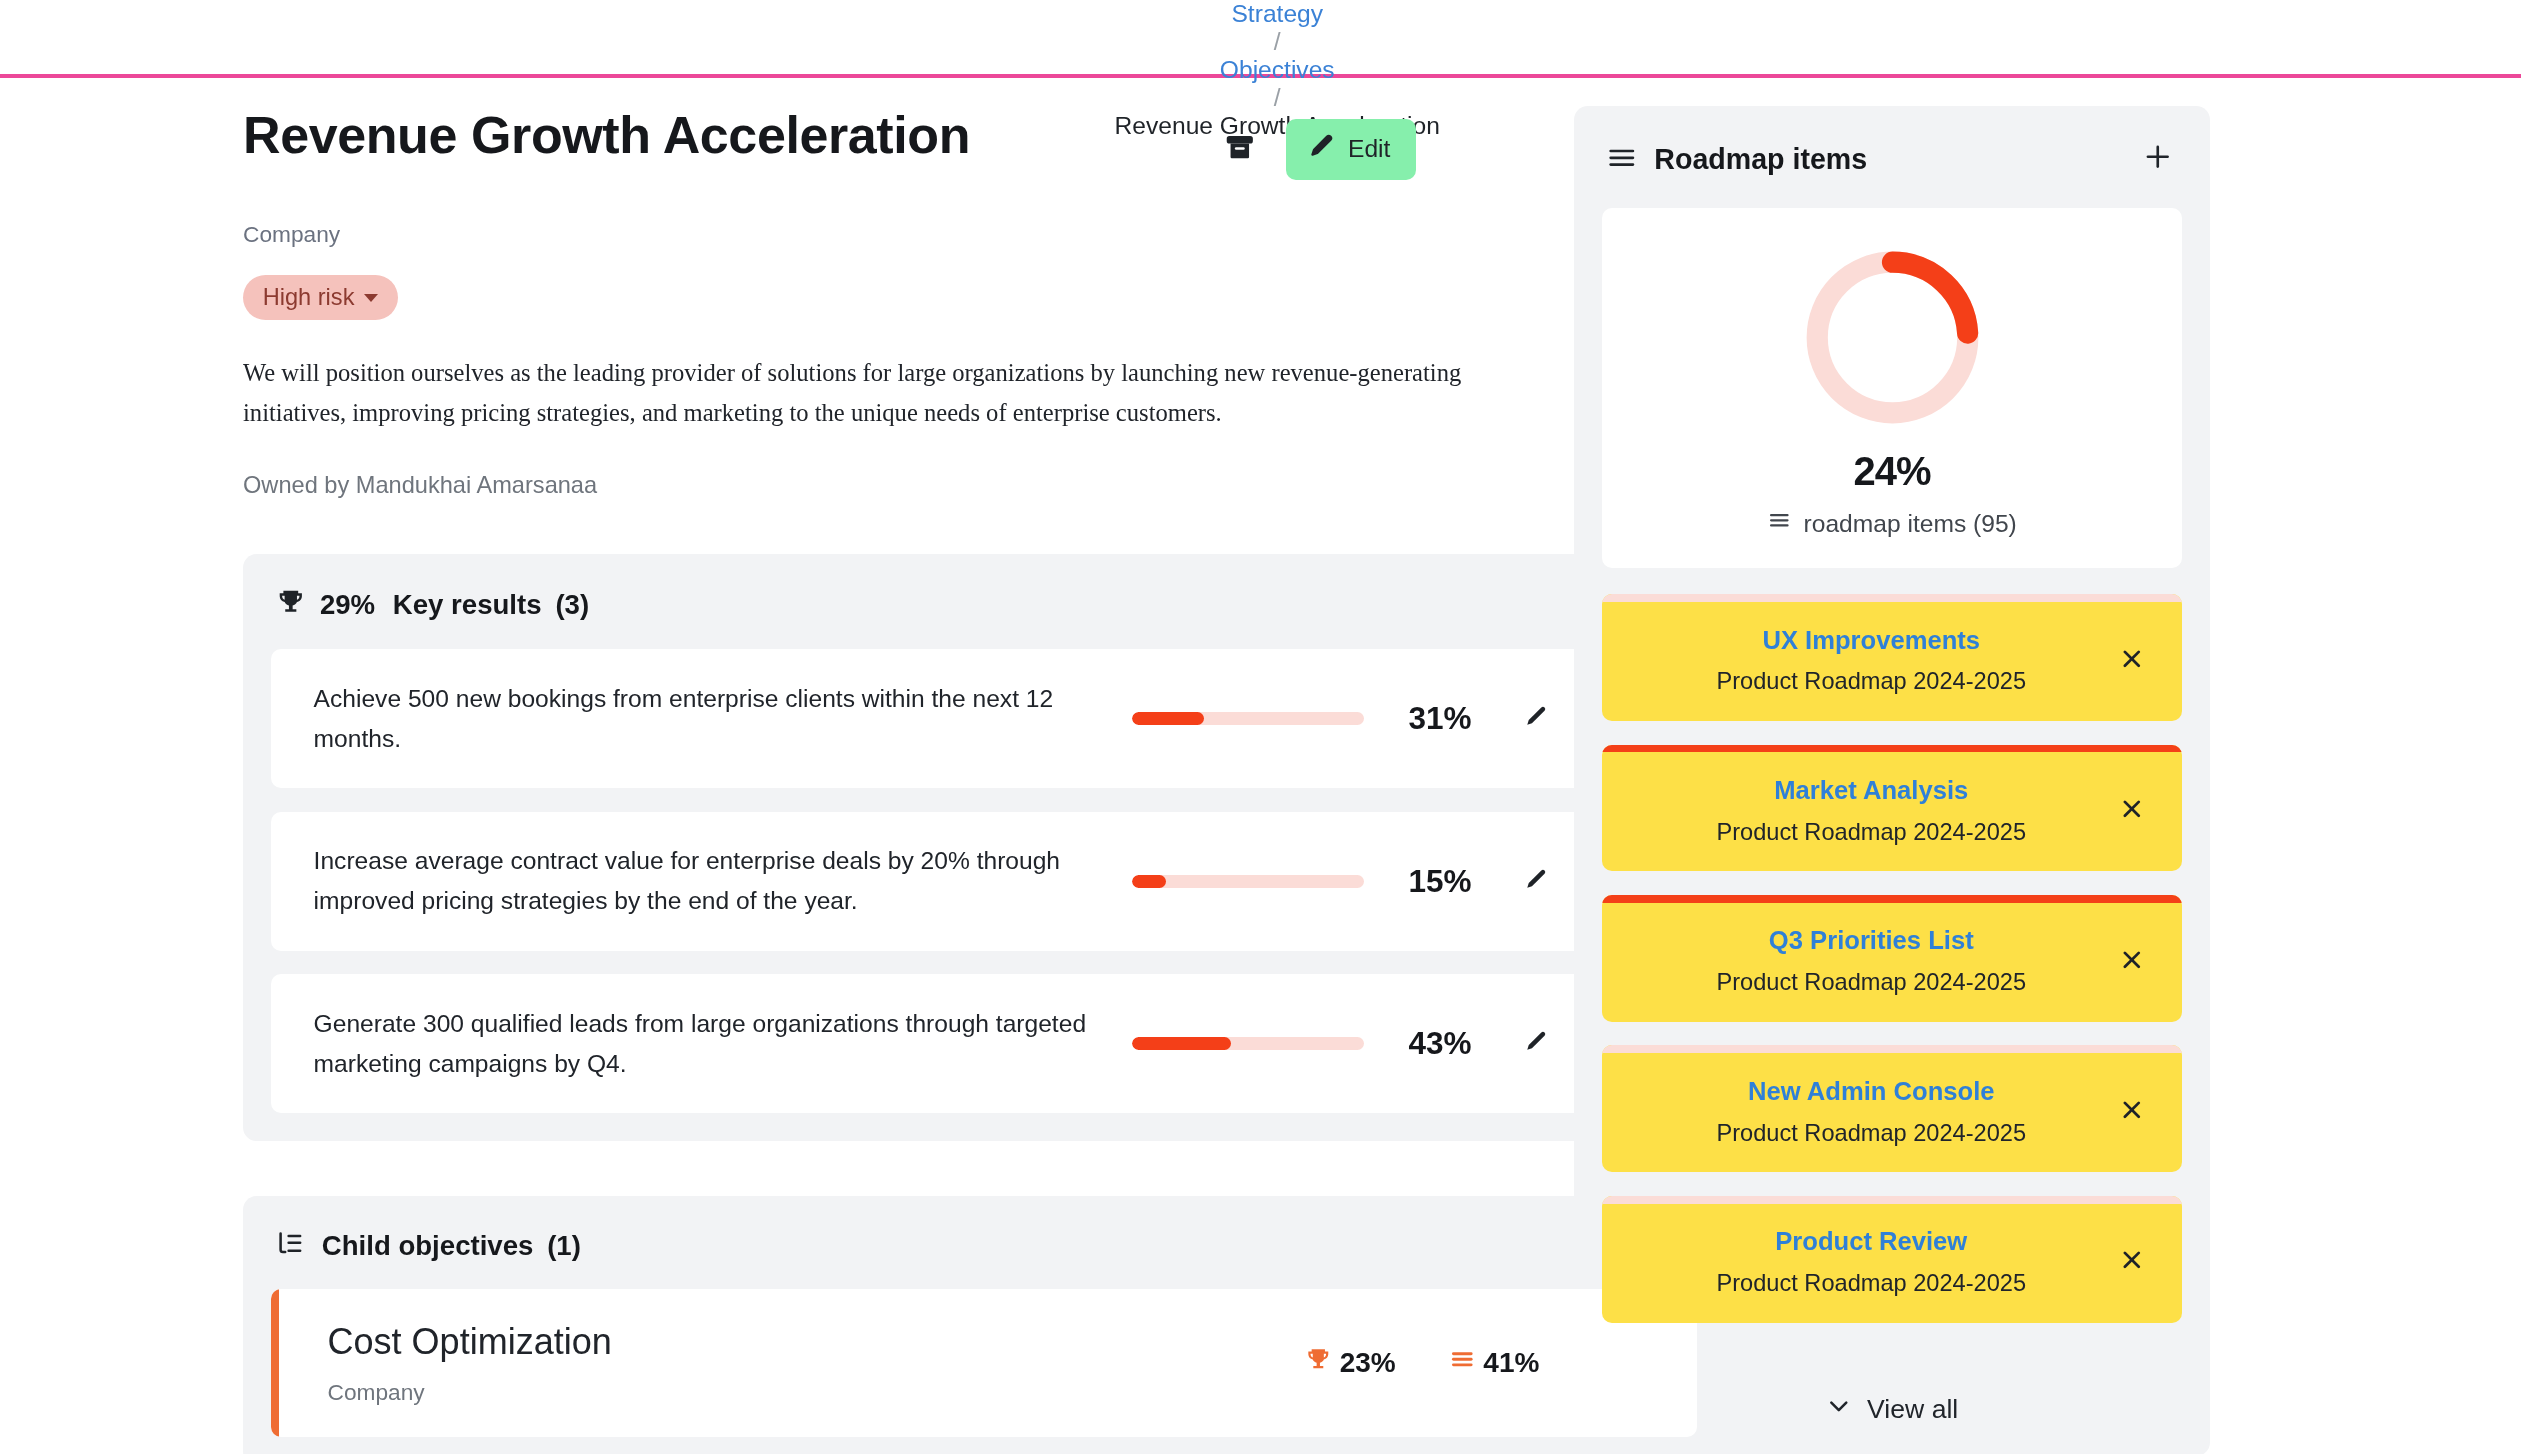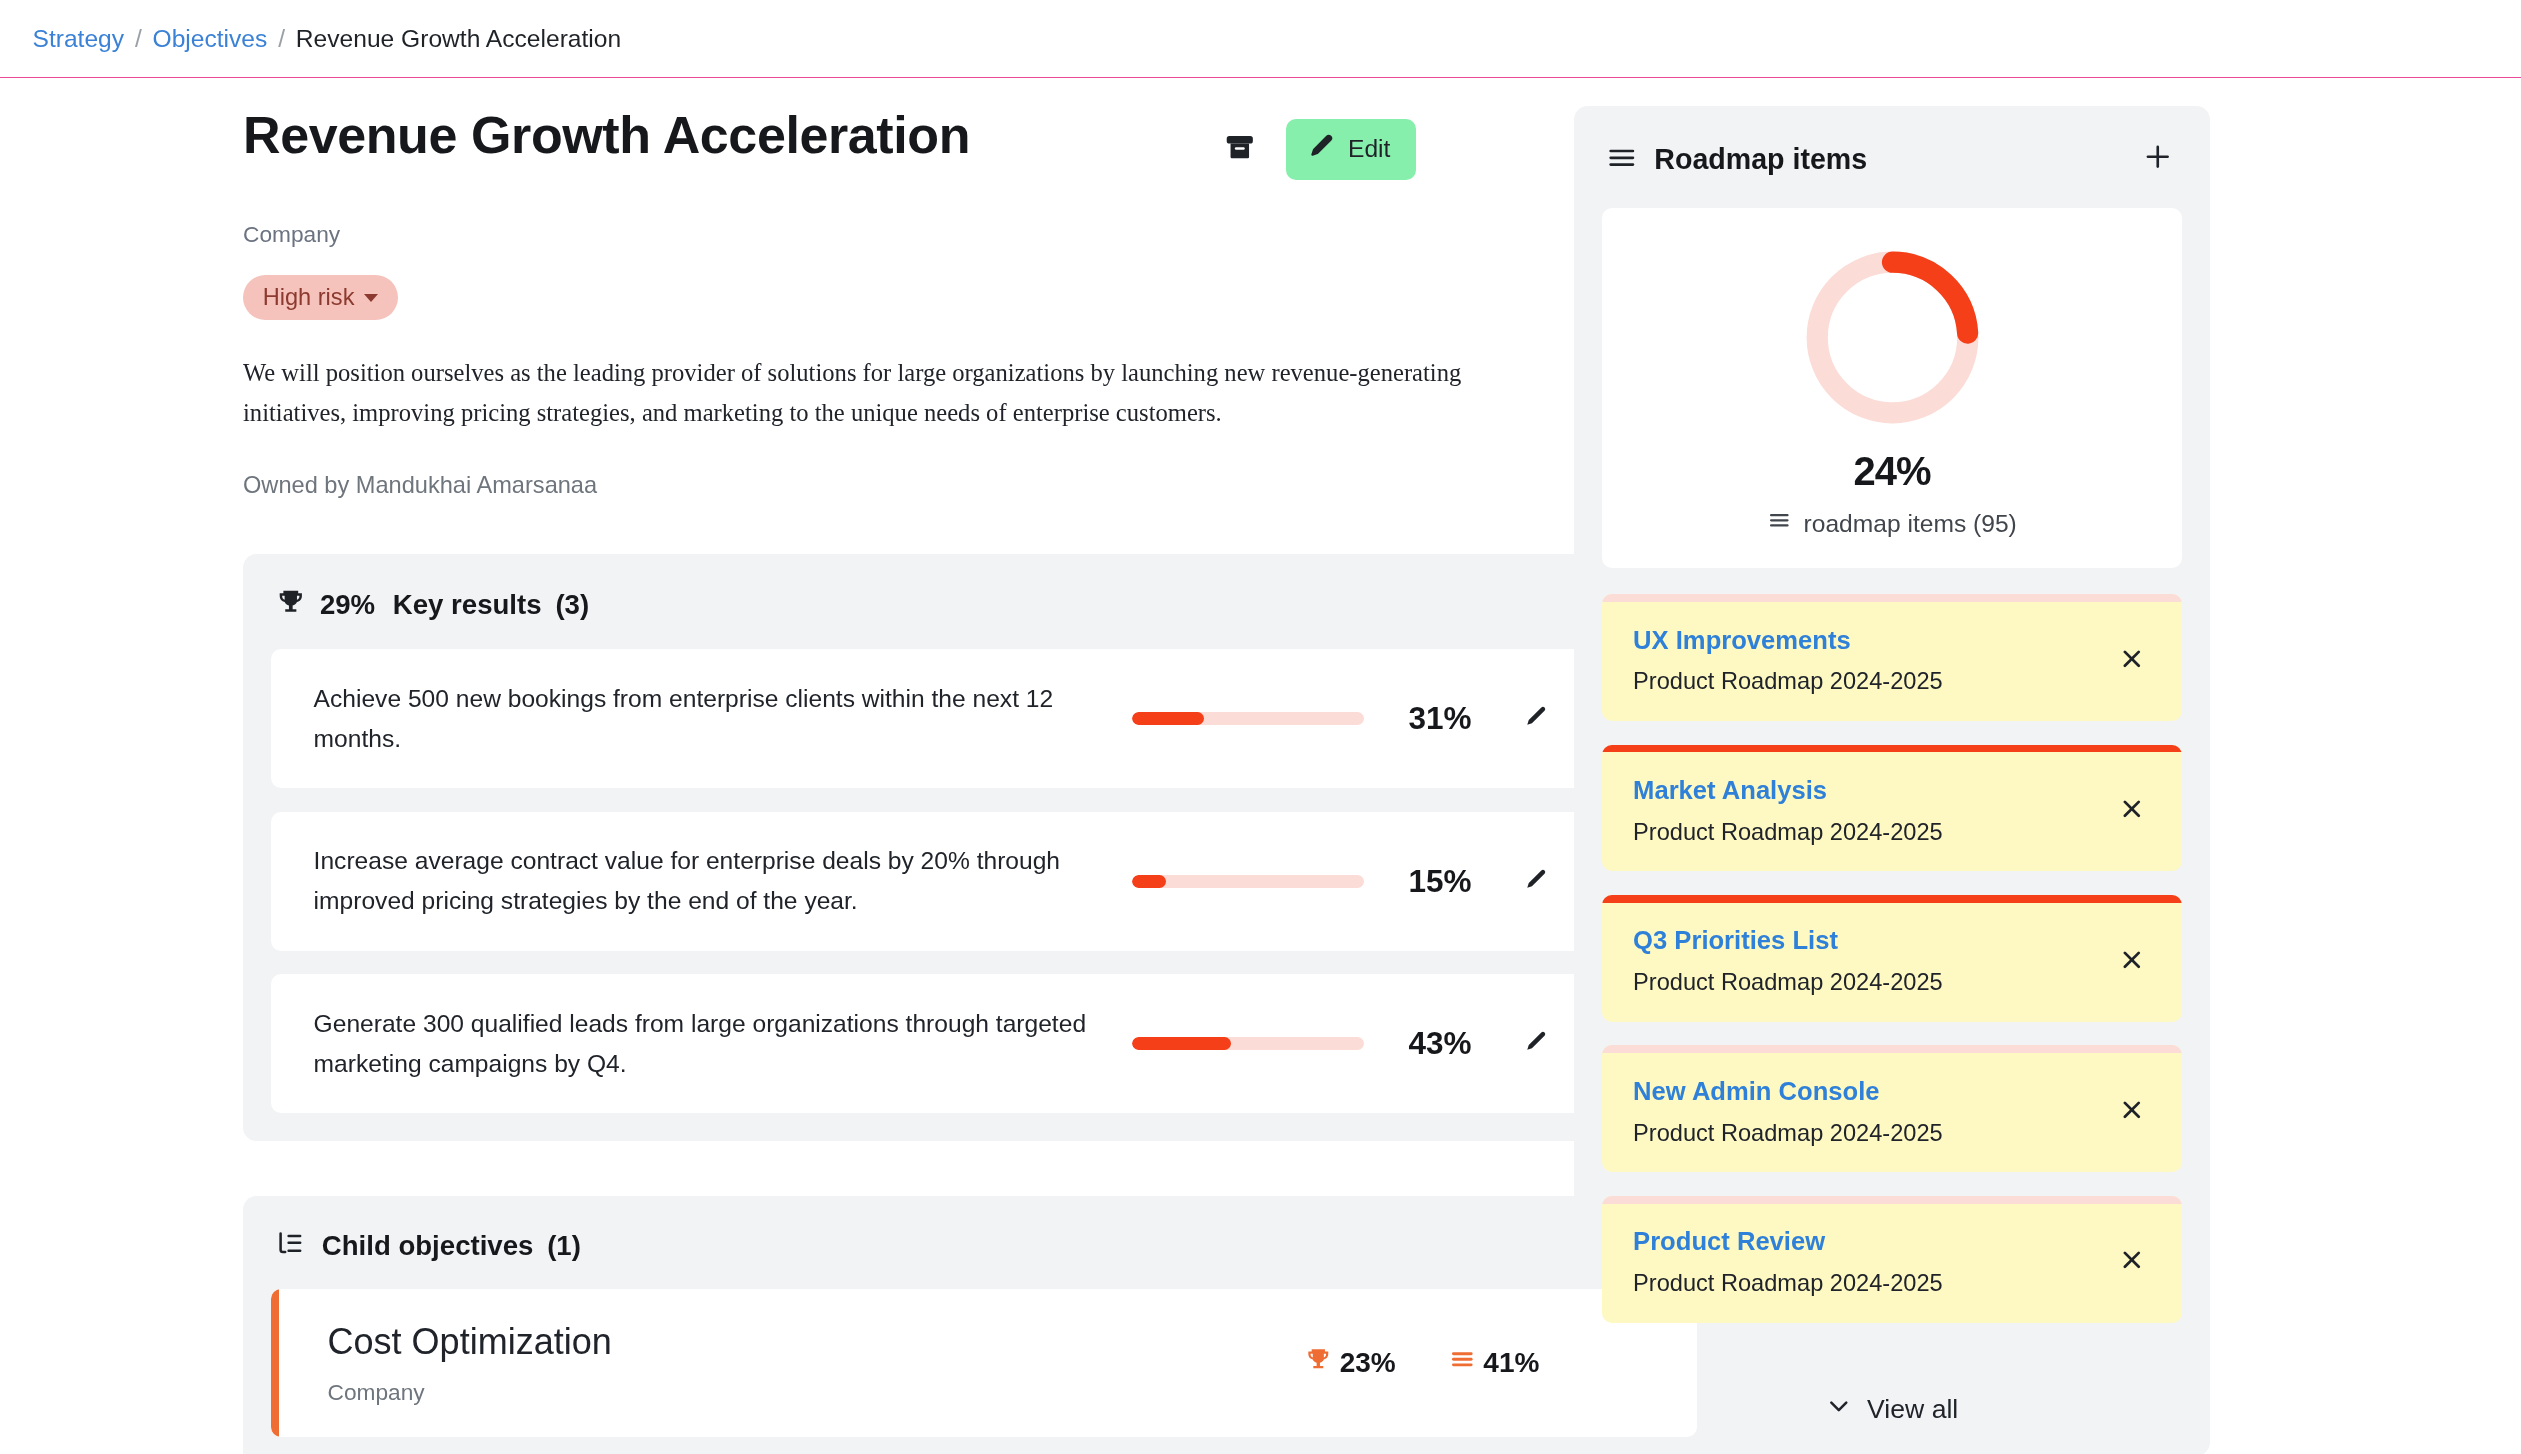--- a/index.html
+++ b/index.html
@@ -10,22 +10,23 @@
     color: #1f2328;
     overflow: hidden;
   }
 
   
   .breadcrumb-bar {
     height: 78px;
     display: flex;
     align-items: center;
     padding-left: 32.5px;
-    border-bottom: 1px solid #ec4899;
+    border-bottom: 4px solid #ec4899;
     font-size: 24.6px;
+    flex-direction: column;
   }
   .crumb-link { color: #3b82d6; cursor: pointer; }
   .crumb-sep { color: #9aa0a6; margin: 0 10.8px; }
   .crumb-current { color: #1f2328; }
 
   
   .page {
     display: flex;
     align-items: flex-start;
     padding: 27.6px 0 0 0;
@@ -215,25 +216,26 @@
     margin: 0 27.6px;
     padding: 33px 0 29.6px 0;
     display: flex; flex-direction: column; align-items: center;
   }
   .donut-wrap { width: 193px; height: 193px; }
   .donut-pct { font-size: 40px; font-weight: 700; color: #16181c; margin-top: 15.8px; letter-spacing: -1px; }
   .donut-sub { display: flex; align-items: center; gap: 11.8px; margin-top: 13.8px; font-size: 24.6px; color: #41464d; }
 
   .rm-list { margin-top: 25.6px; padding: 0 27.6px; flex: 1; }
   .rm-card {
-    background: #fef9c3;
+    background: #fde047;
     border-radius: 9.9px;
     margin-bottom: 23.6px;
     overflow: hidden;
     position: relative;
+    text-align: center;
   }
   .rm-bar { height: 7.9px; width: 100%; }
   .rm-inner { display: flex; align-items: center; padding: 23.6px 27.6px 25.6px 31.5px; min-height: 110px; }
   .rm-texts { flex: 1; }
   .rm-title { font-size: 25.6px; color: #2f80d8; font-weight: 700; cursor: pointer; }
   .rm-sub { margin-top: 13.8px; font-size: 23.6px; color: #20242a; }
   .rm-close {
     background: none; border: none; cursor: pointer;
     font-size: 30.5px; color: #1f2328; line-height: 1;
     font-family: "Liberation Sans", sans-serif;

